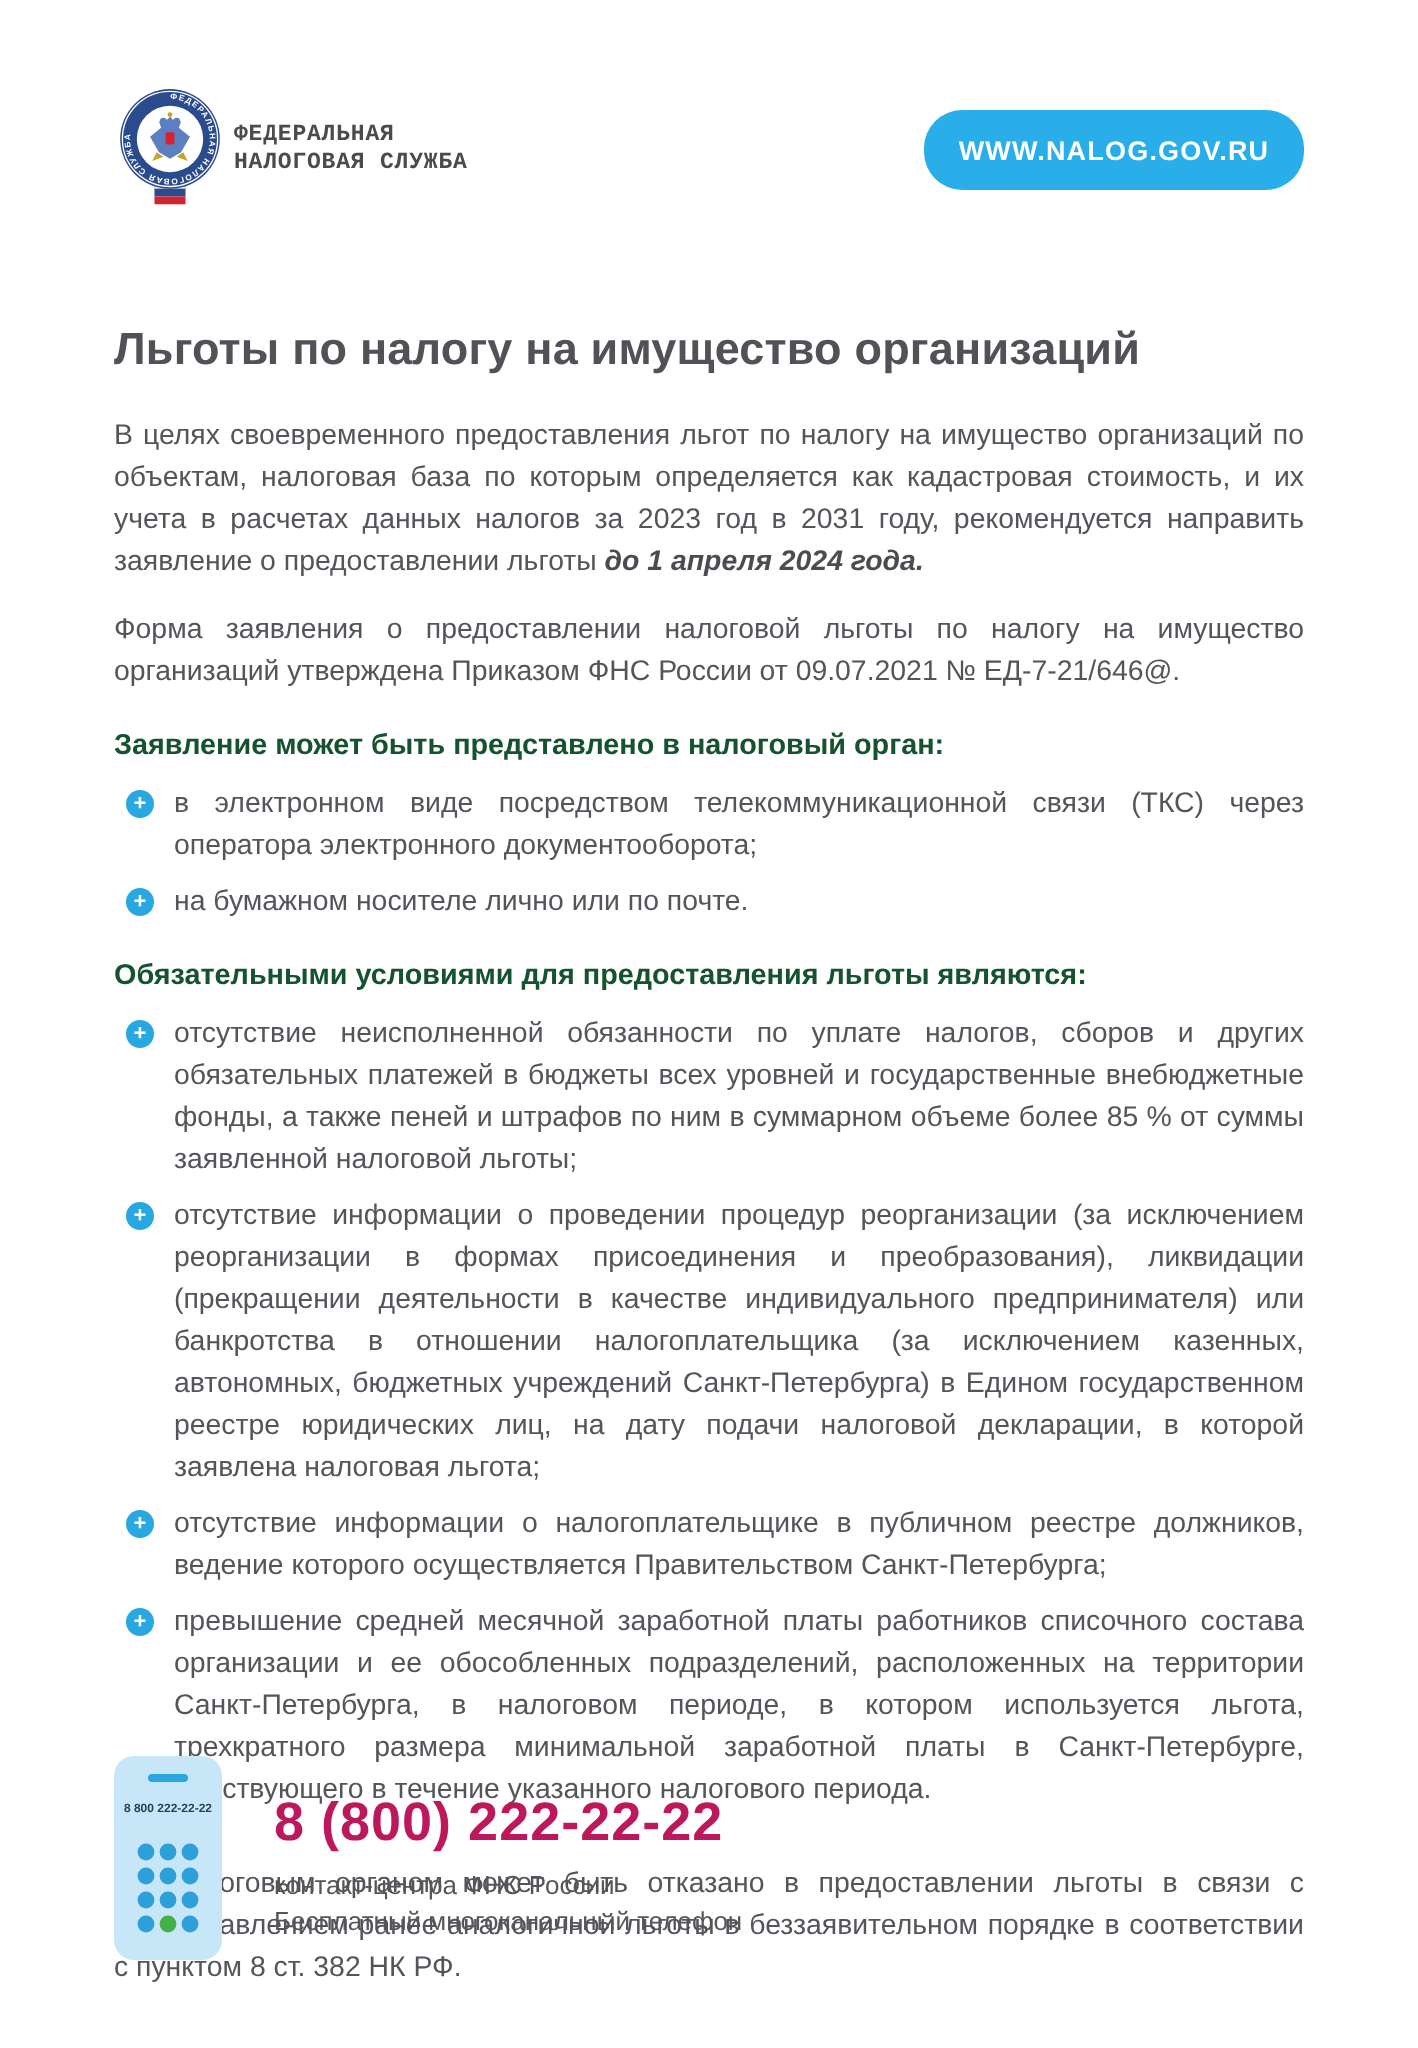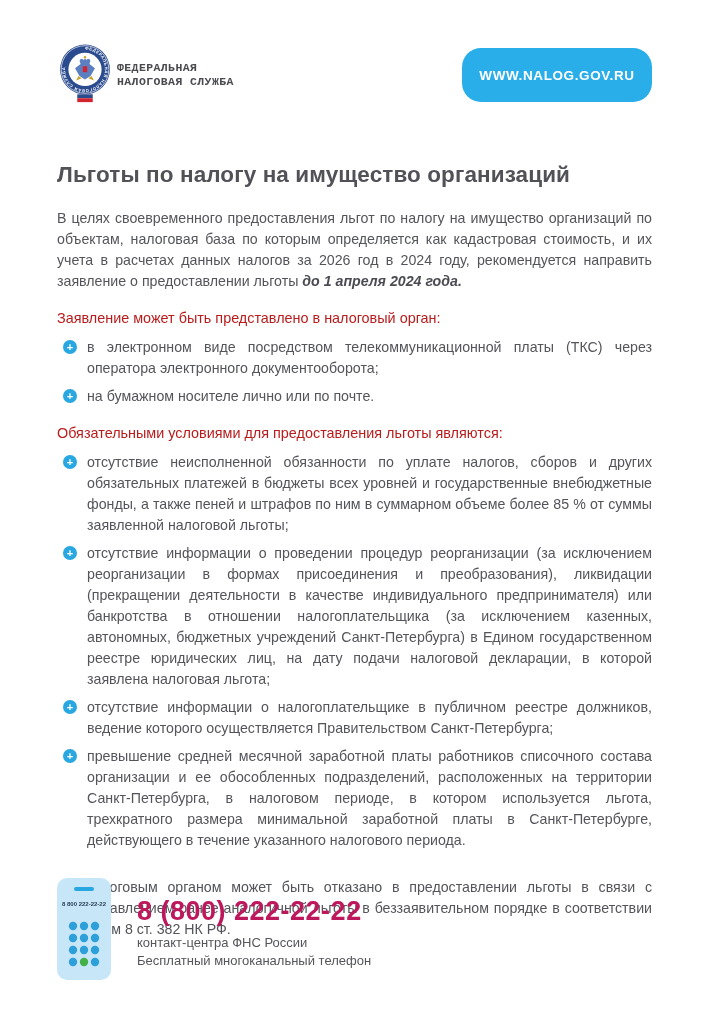--- a/index.html
+++ b/index.html
@@ -23,21 +23,21 @@
     margin-left: 4px;
     font-size: 11.5px;
     font-weight: bold;
     letter-spacing: 0.4px;
     line-height: 1.25;
     color: #4A4B4F;
     text-transform: uppercase;
     font-family: Liberation Mono, monospace;
   }
   .site-pill {
-    width: 190px; height: 54px;
+    width: 190px; height: 40px;
     border-radius: 19px;
     background: #29AEEA;
     color: #ffffff;
     font-size: 13.5px;
     font-weight: bold;
     letter-spacing: 0.6px;
     display: flex; align-items: center; justify-content: center;
     border: none;
     cursor: pointer;
   }
@@ -57,22 +57,22 @@
     font-size: 14.2px;
     line-height: 21px;
     text-align: justify;
     color: #54555A;
     margin-bottom: 13px;
   }
   p.para strong { color: #4B4C51; font-style: italic; }
   h2.subhead {
     font-size: 14.4px;
     line-height: 21px;
-    font-weight: normal;
-    color: #b91c1c;
+    font-weight: bold;
+    color: #14532d;
     margin: 16px 0 8px 0;
   }
   ul.plus-list { list-style: none; }
   ul.plus-list li {
     display: flex;
     align-items: flex-start;
     margin-bottom: 7px;
   }
   .plus-icon {
     flex: 0 0 auto;
@@ -173,28 +173,29 @@
         <div>НАЛОГОВАЯ СЛУЖБА</div>
       </div>
     </div>
     <button class="site-pill">WWW.NALOG.GOV.RU</button>
   </div>
 
   <h1 class="doc-title">Льготы по налогу на имущество организаций</h1>
 
   <div class="body-text">
 
-    <p class="para"><span>В целях своевременного предоставления льгот по налогу на имущество организаций по объектам, налоговая база по которым определяется как кадастровая стоимость, и их учета в расчетах данных налогов за 2026 год в 2024 году, рекомендуется направить заявление о предоставлении льготы </span><strong>до 1 апреля 2024 года.</strong></p>
-
+    <p class="para"><span>В целях своевременного предоставления льгот по налогу на имущество организаций по объектам, налоговая база по которым определяется как кадастровая стоимость, и их учета в расчетах данных налогов за 2023 год в 2031 году, рекомендуется направить заявление о предоставлении льготы </span><strong>до 1 апреля 2024 года.</strong></p>
+
+    <p class="para">Форма заявления о предоставлении налоговой льготы по налогу на имущество организаций утверждена Приказом ФНС России от 09.07.2021 № ЕД-7-21/646@.</p>
 
     <h2 class="subhead">Заявление может быть представлено в налоговый орган:</h2>
     <ul class="plus-list">
       <li>
         <span class="plus-icon">+</span>
-        <span class="li-text">в электронном виде посредством телекоммуникационной платы (ТКС) через оператора электронного документооборота;</span>
+        <span class="li-text">в электронном виде посредством телекоммуникационной связи (ТКС) через оператора электронного документооборота;</span>
       </li>
       <li>
         <span class="plus-icon">+</span>
         <span class="li-text">на бумажном носителе лично или по почте.</span>
       </li>
     </ul>
 
     <h2 class="subhead">Обязательными условиями для предоставления льготы являются:</h2>
     <ul class="plus-list">
       <li>

